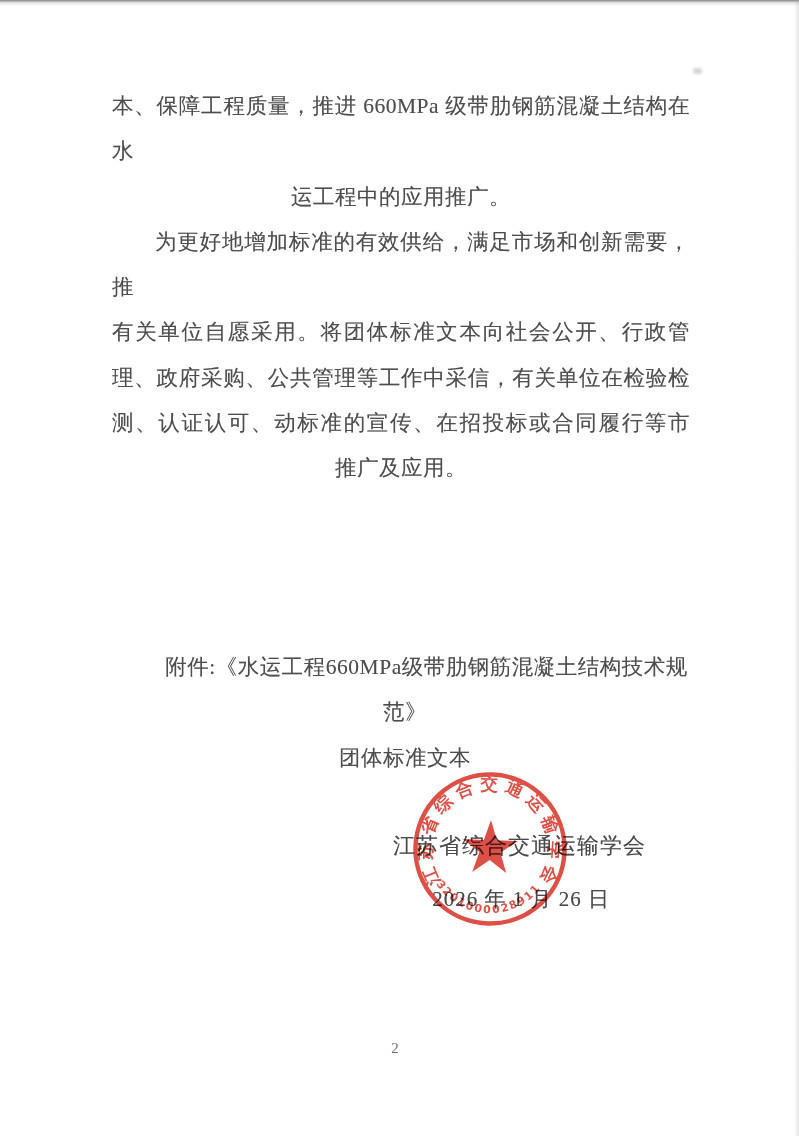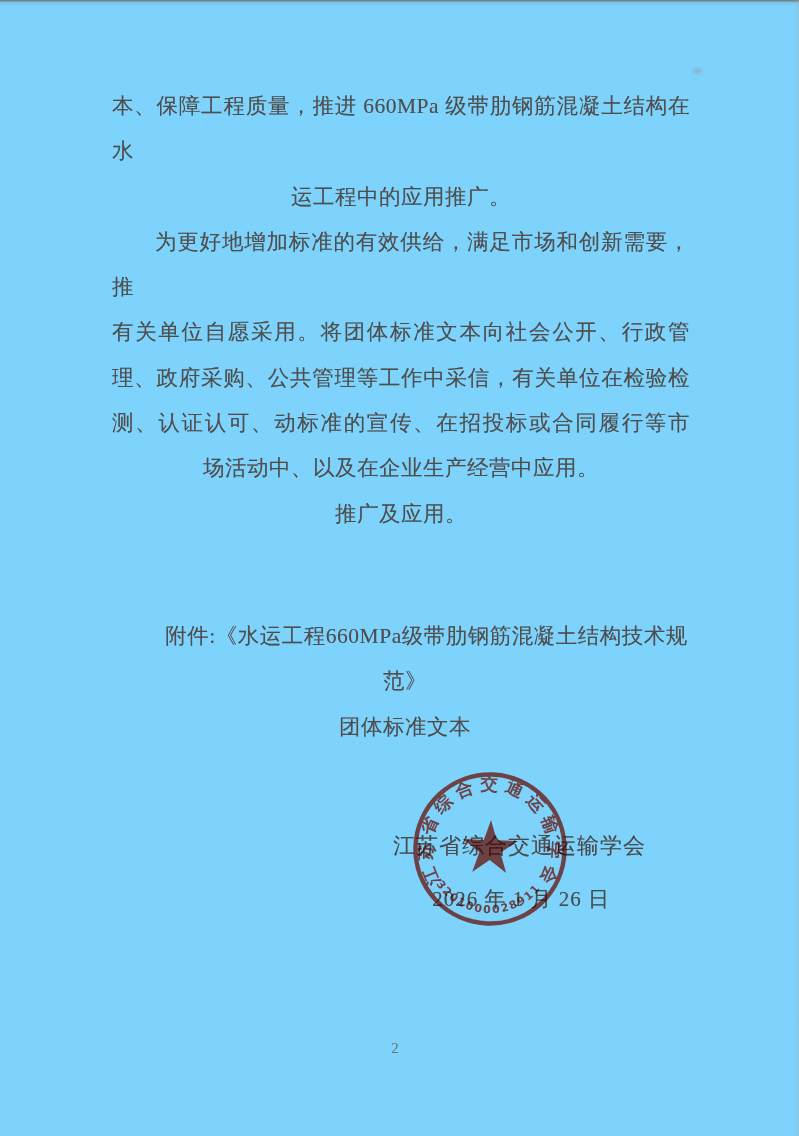--- a/index.html
+++ b/index.html
@@ -4,21 +4,21 @@
 <style>
   html, body {
     margin: 0;
     padding: 0;
     background: #e8e8e8;
   }
   .page {
     position: relative;
     width: 799px;
     height: 1136px;
-    background: #7dd3fc;
+    background: #ffffff;
     overflow: hidden;
     font-family: "Liberation Serif", "DejaVu Serif", serif;
     color: #4e4e4e;
   }
   
   .scan-edge-top {
     position: absolute;
     left: 0; top: 0;
     width: 100%; height: 6px;
     background: linear-gradient(to bottom, rgba(90,90,90,0.75), rgba(150,150,150,0.25) 45%, rgba(200,200,200,0) 100%);
@@ -52,21 +52,21 @@
   .line { text-align: center; }
   .line.j {
     text-align: justify;
     text-align-last: justify;
   }
   .line.indent { text-indent: 43px; }
   
   .attachment {
     position: absolute;
     left: 112px;
-    top: 614px;
+    top: 645px;
     width: 586px;
     font-size: 21.5px;
     line-height: 45.3px;
     letter-spacing: 0.5px;
     color: #4e4e4e;
     text-shadow: 0 0 0.5px rgba(90,90,90,0.45);
   }
   
   .signature {
     position: absolute;
@@ -133,21 +133,20 @@
   <div class="scan-edge-right"></div>
   <div class="smudge"></div>
 
   <main class="content">
     <div class="line j">本、保障工程质量，推进 660MPa 级带肋钢筋混凝土结构在水</div>
     <div class="line">运工程中的应用推广。</div>
     <div class="line j indent">为更好地增加标准的有效供给，满足市场和创新需要，推</div>
     <div class="line j">有关单位自愿采用。将团体标准文本向社会公开、行政管</div>
     <div class="line j">理、政府采购、公共管理等工作中采信，有关单位在检验检</div>
     <div class="line j">测、认证认可、动标准的宣传、在招投标或合同履行等市</div>
-    <div class="line">场活动中、以及在企业生产经营中应用。</div>
     <div class="line">推广及应用。</div>
   </main>
 
   <div class="attachment">
     <div class="line indent">附件:《水运工程660MPa级带肋钢筋混凝土结构技术规范》</div>
     <div class="line">团体标准文本</div>
   </div>
 
   <div class="signature">
     <div class="sig-org">江苏省综合交通运输学会</div>

